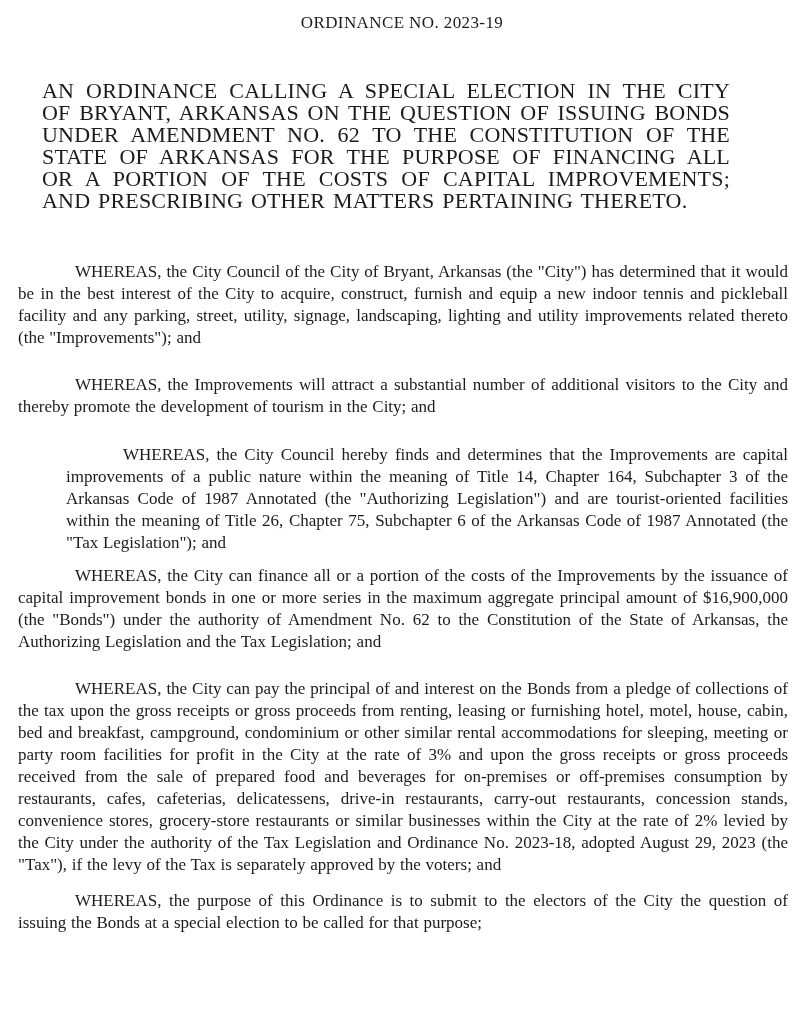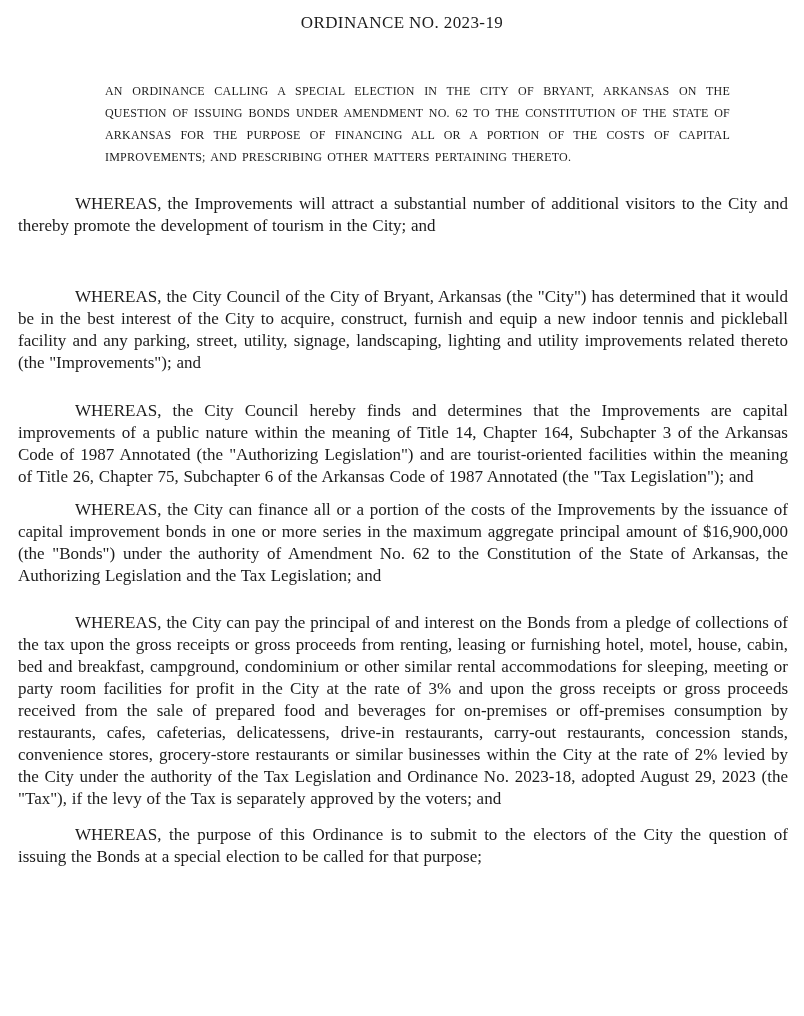--- a/index.html
+++ b/index.html
@@ -23,52 +23,52 @@
     text-align: center;
     font-size: 17px;
     line-height: 22px;
     letter-spacing: 0.4px;
     white-space: nowrap;
   }
   .content {
     padding: 0 16px 0 18px;
   }
   .caption {
-    margin: 46px 58px 0 87px;
+    margin: 46px 58px 0 24px;
     text-align: justify;
-    font-size: 12px;
+    font-size: 22px;
     line-height: 22px;
     letter-spacing: 0.2px;
     word-spacing: 2px;
   }
   .para {
     margin: 25px 0 0 0;
     text-align: justify;
     text-indent: 57px;
     font-size: 17px;
     line-height: 22px;
     word-spacing: 0.5px;
   }
   .para-first { margin-top: 49px; }
-  .para-3 { margin-top: 26px; }
+  .para-3 { margin-top: 26px; margin-left: 48px; }
   .para-4 { margin-top: 11px; }
   .para-last { margin-top: 14px; }
 </style>
 </head>
 <body>
 
 <div class="page">
   <div class="doc-title">ORDINANCE NO. 2023-19</div>
 
   <div class="content">
     <p class="caption">AN ORDINANCE CALLING A SPECIAL ELECTION IN THE CITY OF BRYANT, ARKANSAS ON THE QUESTION OF ISSUING BONDS UNDER AMENDMENT NO. 62 TO THE CONSTITUTION OF THE STATE OF ARKANSAS FOR THE PURPOSE OF FINANCING ALL OR A PORTION OF THE COSTS OF CAPITAL IMPROVEMENTS; AND PRESCRIBING OTHER MATTERS PERTAINING THERETO.</p>
 
+    <p class="para para-first">WHEREAS, the City Council of the City of Bryant, Arkansas (the "City") has determined that it would be in the best interest of the City to acquire, construct, furnish and equip a new indoor tennis and pickleball facility and any parking, street, utility, signage, landscaping, lighting and utility improvements related thereto (the "Improvements"); and</p>
+
     <p class="para">WHEREAS, the Improvements will attract a substantial number of additional visitors to the City and thereby promote the development of tourism in the City; and</p>
-
-    <p class="para para-first">WHEREAS, the City Council of the City of Bryant, Arkansas (the "City") has determined that it would be in the best interest of the City to acquire, construct, furnish and equip a new indoor tennis and pickleball facility and any parking, street, utility, signage, landscaping, lighting and utility improvements related thereto (the "Improvements"); and</p>
 
     <p class="para para-3">WHEREAS, the City Council hereby finds and determines that the Improvements are capital improvements of a public nature within the meaning of Title 14, Chapter 164, Subchapter 3 of the Arkansas Code of 1987 Annotated (the "Authorizing Legislation") and are tourist-oriented facilities within the meaning of Title 26, Chapter 75, Subchapter 6 of the Arkansas Code of 1987 Annotated (the "Tax Legislation"); and</p>
 
     <p class="para para-4">WHEREAS, the City can finance all or a portion of the costs of the Improvements by the issuance of capital improvement bonds in one or more series in the maximum aggregate principal amount of $16,900,000 (the "Bonds") under the authority of Amendment No. 62 to the Constitution of the State of Arkansas, the Authorizing Legislation and the Tax Legislation; and</p>
 
     <p class="para">WHEREAS, the City can pay the principal of and interest on the Bonds from a pledge of collections of the tax upon the gross receipts or gross proceeds from renting, leasing or furnishing hotel, motel, house, cabin, bed and breakfast, campground, condominium or other similar rental accommodations for sleeping, meeting or party room facilities for profit in the City at the rate of 3% and upon the gross receipts or gross proceeds received from the sale of prepared food and beverages for on-premises or off-premises consumption by restaurants, cafes, cafeterias, delicatessens, drive-in restaurants, carry-out restaurants, concession stands, convenience stores, grocery-store restaurants or similar businesses within the City at the rate of 2% levied by the City under the authority of the Tax Legislation and Ordinance No. 2023-18, adopted August 29, 2023 (the "Tax"), if the levy of the Tax is separately approved by the voters; and</p>
 
     <p class="para para-last">WHEREAS, the purpose of this Ordinance is to submit to the electors of the City the question of issuing the Bonds at a special election to be called for that purpose;</p>
   </div>
 </div>

